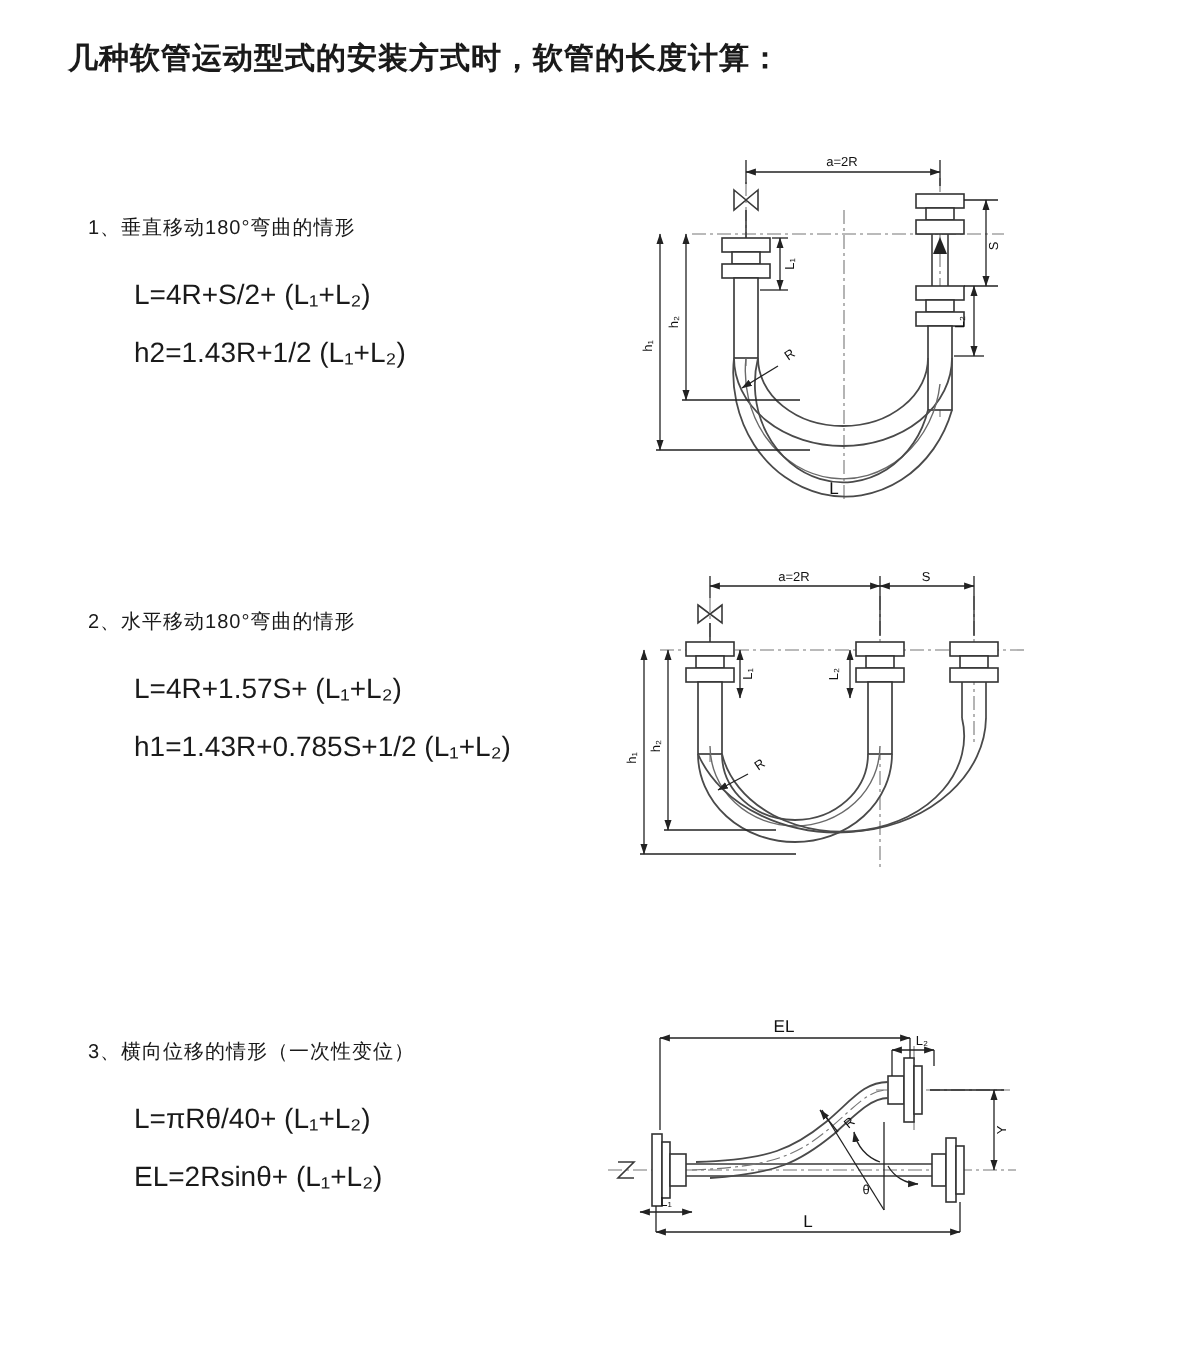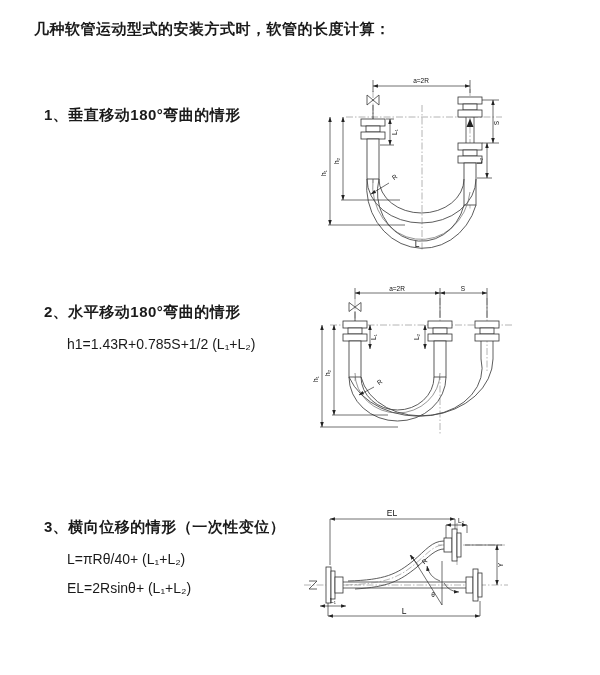--- a/index.html
+++ b/index.html
@@ -4,21 +4,21 @@
 <style>
   html,body{margin:0;padding:0;}
   body{
     width:600px;height:675px;background:#ffffff;position:relative;
     font-family:"Liberation Sans",sans-serif;color:#1a1a1a;
     overflow:hidden;
   }
   .abs{position:absolute;}
   .doc-title{left:34px;top:20px;font-size:15px;font-weight:bold;letter-spacing:.5px;}
   .case{width:290px;}
-  .case-heading{font-size:15px;font-weight:bold;letter-spacing:.5px;line-height:22px;}
+  .case-heading{font-size:10px;font-weight:normal;letter-spacing:.5px;line-height:22px;}
   .formulas{margin-top:7px;}
   .formula{font-size:14px;line-height:28.5px;padding-left:23px;white-space:nowrap;}
   #case1{left:44px;top:104px;}
   #case2{left:44px;top:301px;}
   #case3{left:44px;top:516px;}
   svg.diag{position:absolute;overflow:visible;}
   #d1{left:310px;top:75px;}
   #d2{left:308px;top:283px;}
   #d3{left:300px;top:505px;}
   .ln{stroke:#3a3a3a;stroke-width:.8;fill:none;}
@@ -43,26 +43,29 @@
       <path d="M0,4 L4,0 M0,0 L4,4" stroke="#888" stroke-width="0.5"></path>
     </pattern>
   </defs>
 </svg>
 
 <div class="abs doc-title">几种软管运动型式的安装方式时，软管的长度计算：</div>
 
 <section id="case1" class="abs case">
   <div class="case-heading">1、垂直移动180°弯曲的情形</div>
   <div class="formulas">
+    <div class="formula">L=4R+S/2+ (L₁+L₂)</div>
+    <div class="formula">h2=1.43R+1/2 (L₁+L₂)</div>
   </div>
 </section>
 
 <section id="case2" class="abs case">
   <div class="case-heading">2、水平移动180°弯曲的情形</div>
   <div class="formulas">
+    <div class="formula">L=4R+1.57S+ (L₁+L₂)</div>
     <div class="formula">h1=1.43R+0.785S+1/2 (L₁+L₂)</div>
   </div>
 </section>
 
 <section id="case3" class="abs case">
   <div class="case-heading">3、横向位移的情形（一次性变位）</div>
   <div class="formulas">
     <div class="formula">L=πRθ/40+ (L₁+L₂)</div>
     <div class="formula">EL=2Rsinθ+ (L₁+L₂)</div>
   </div>

